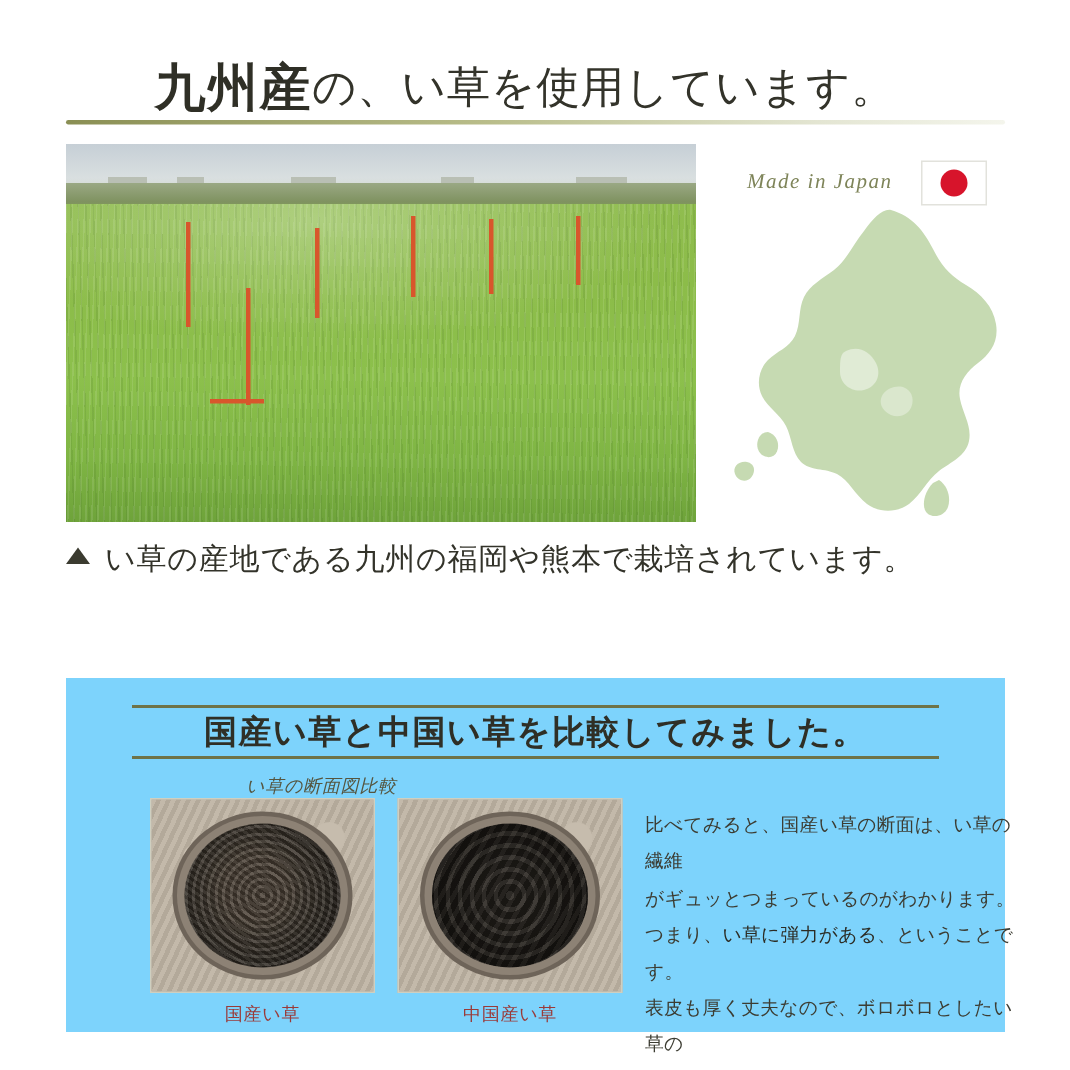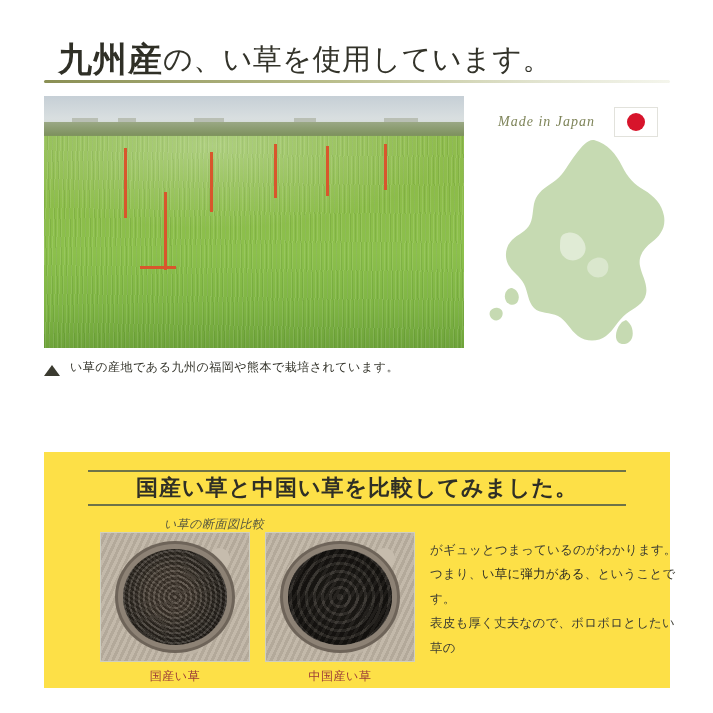--- a/index.html
+++ b/index.html
@@ -30,20 +30,21 @@
     height: 54px;
     display: flex;
     align-items: flex-end;
   }
   .headline .big {
     font-size: 34px;
     font-weight: bold;
     letter-spacing: 1px;
     color: #2f2f26;
     line-height: 1;
+    margin-left: 45px;
   }
   .headline .rest {
     font-size: 29px;
     color: #33332a;
     line-height: 1;
     padding-bottom: 2px;
     letter-spacing: 0.5px;
   }
   .headline-rule {
     position: absolute;
@@ -162,21 +163,21 @@
   }
   .tri {
     width: 0; height: 0;
     border-left: 8px solid transparent;
     border-right: 8px solid transparent;
     border-bottom: 11px solid #3b3b30;
     margin-top: 5px;
     margin-right: 10px;
   }
   .caption-main {
-    font-size: 12px;
+    font-size: 20px;
     color: #33332a;
     letter-spacing: 0.5px;
     line-height: 1.3;
   }
   .caption-sub {
     position: absolute;
     left: 68px;
     top: 390px;
     width: 600px;
     font-size: 13.5px;
@@ -185,21 +186,21 @@
     letter-spacing: 0.3px;
   }
 
   
   .panel {
     position: absolute;
     left: 44px;
     top: 452px;
     width: 626px;
     height: 236px;
-    background: #fde047;
+    background: #7dd3fc;
   }
   .panel-title {
     position: absolute;
     left: 44px;
     top: 18px;
     width: 538px;
     height: 36px;
     display: flex;
     align-items: center;
     justify-content: center;
@@ -369,20 +370,21 @@
       </div>
       <div class="micro two">
         <div class="bgtex"></div>
         <div class="core"></div>
       </div>
       <div class="micro-label one">国産い草</div>
       <div class="micro-label two">中国産い草</div>
     </div>
 
     <div class="panel-text">
+      <div>比べてみると、国産い草の断面は、い草の繊維</div>
       <div>がギュッとつまっているのがわかります。</div>
       <div>
         <span>つまり、</span><b>い草に弾力がある</b><span>、ということです。</span>
       </div>
       <div>表皮も厚く丈夫なので、ボロボロとしたい草の</div>
       <div>
         
       </div>
     </div>
   </div>

